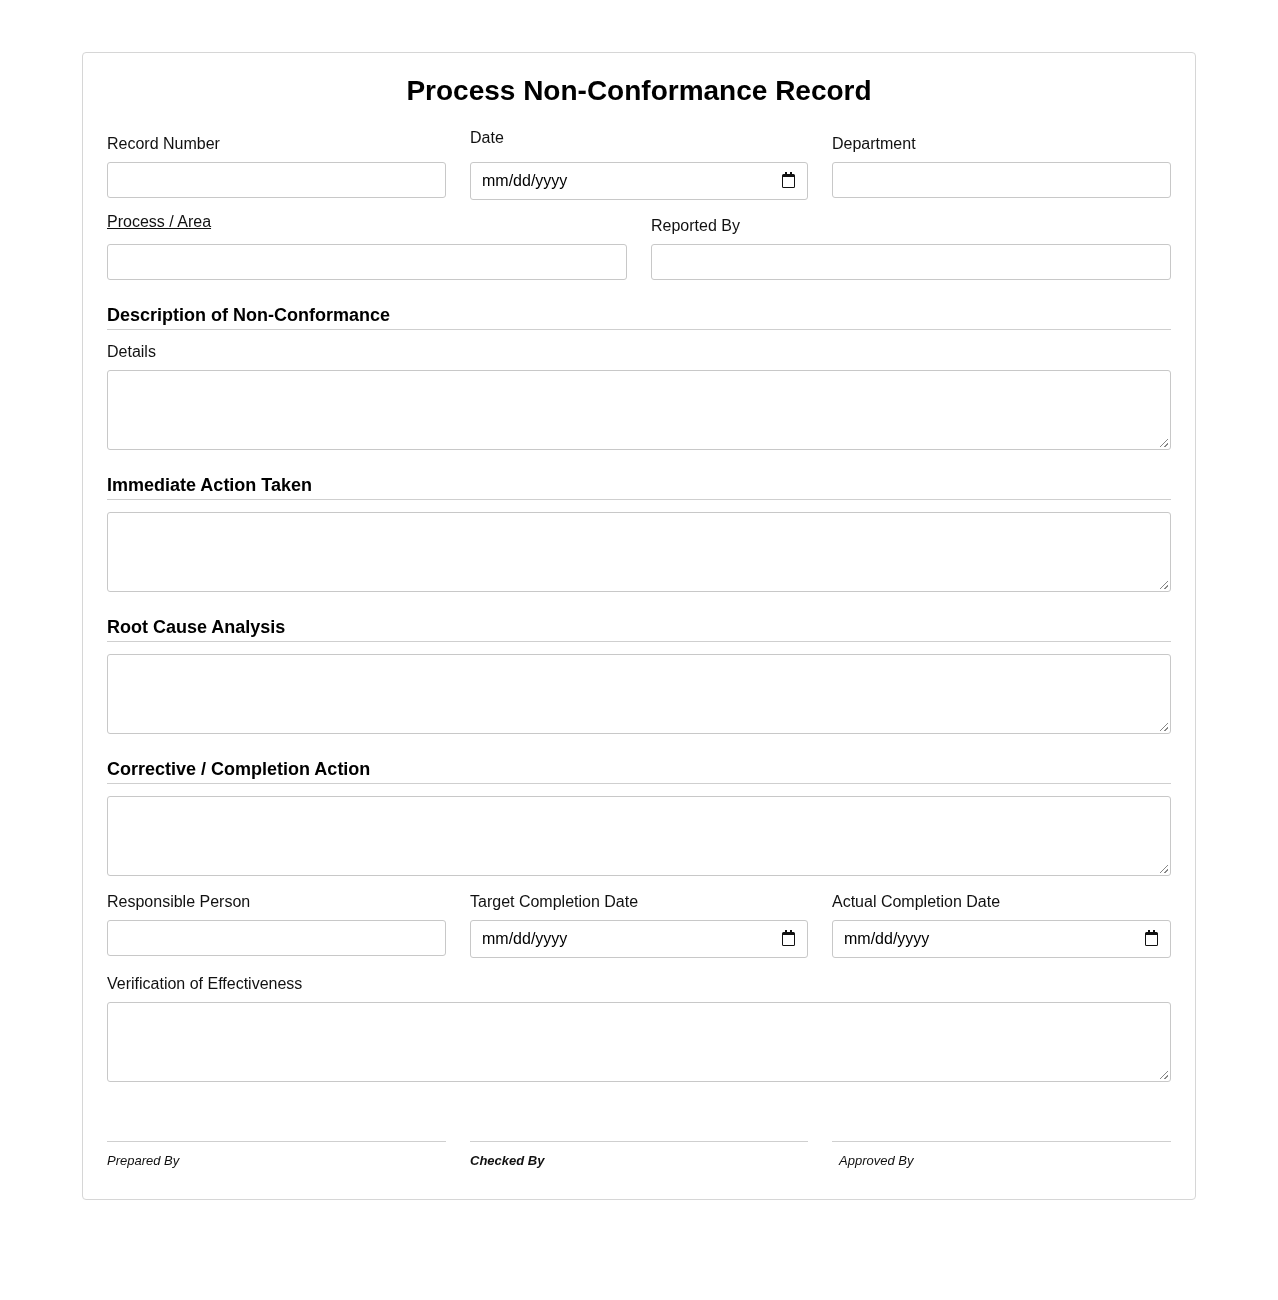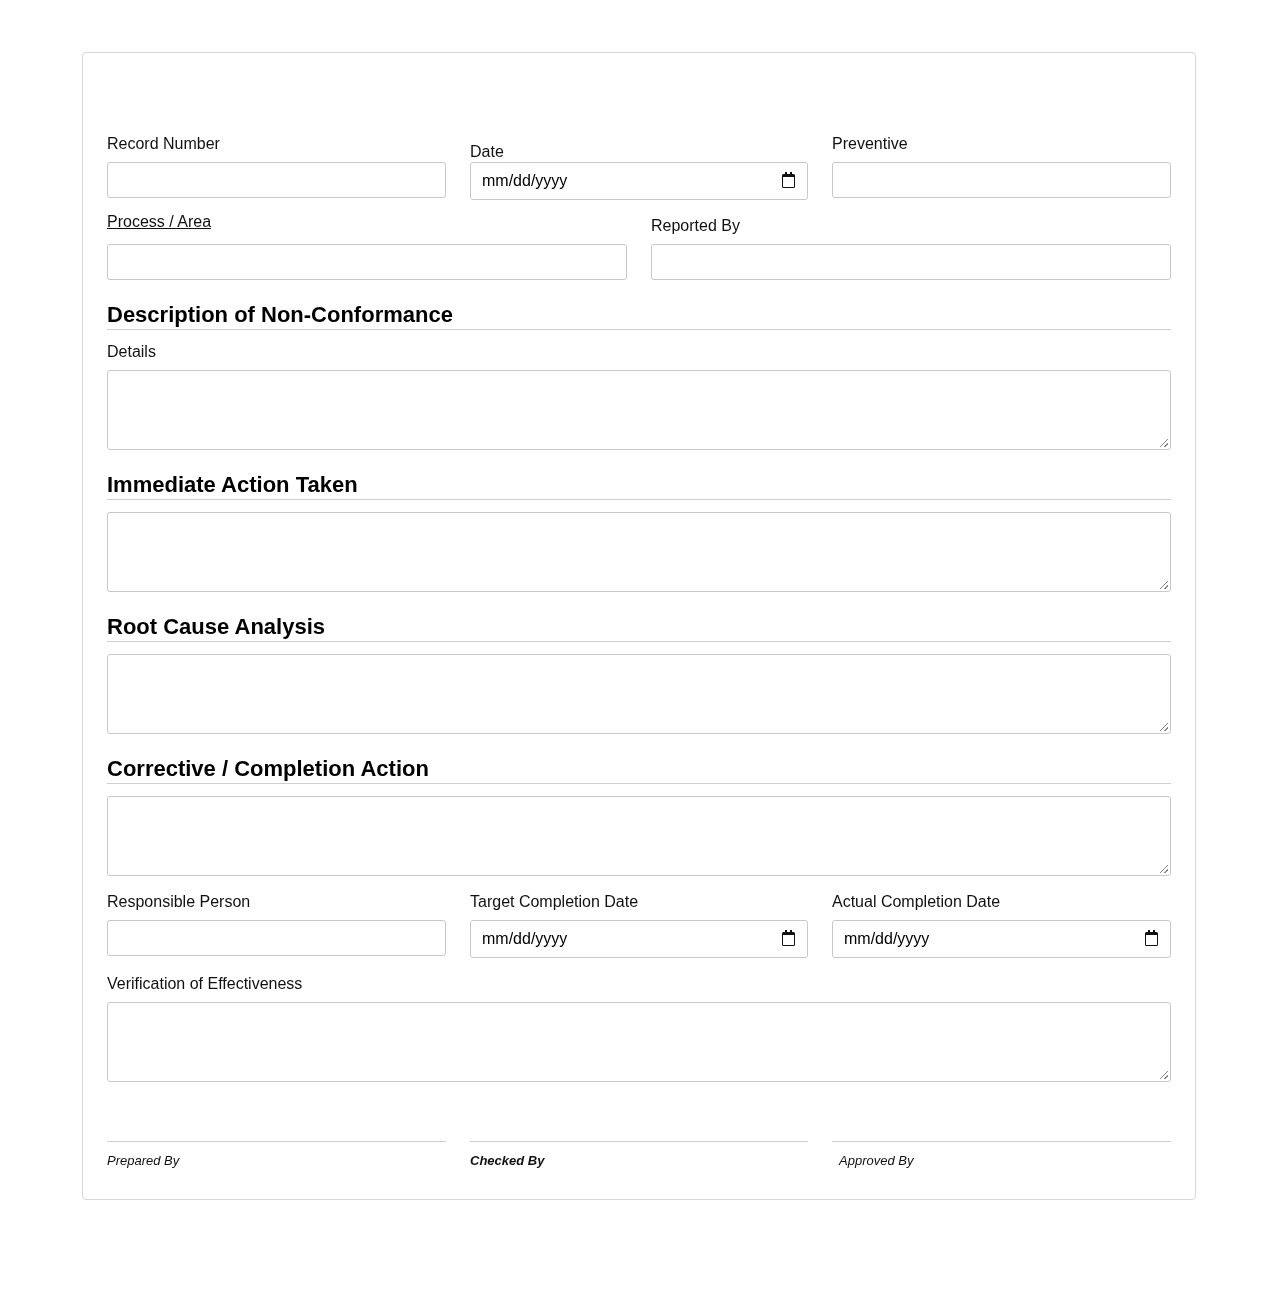--- a/index.html
+++ b/index.html
@@ -76,21 +76,21 @@
   }
   .grip {
     position: absolute;
     right: 2px; bottom: 2px;
     width: 8px; height: 8px;
     background:
       linear-gradient(135deg, transparent 45%, #888 45%, #888 55%, transparent 55%),
       linear-gradient(135deg, transparent 75%, #888 75%, #888 85%, transparent 85%);
   }
   .section-heading {
-    font-size: 22px;
+    font-size: 18px;
     font-weight: bold;
     color: #000;
     line-height: 20px;
   }
   .section-rule {
     height: 1px;
     background: #cfcfcf;
   }
   .sig-line {
     height: 1px;
@@ -99,31 +99,32 @@
   .sig-label {
     font-size: 13px;
     font-style: italic;
     color: #111;
   }
 </style>
 </head>
 <body>
 
 <div class="page">
+  <h1 class="title">Process Non-Conformance Record</h1>
 
   <div class="abs label" style="left:24px; top:82px;">Record Number</div>
   <div class="abs input" style="left:24px; top:109px; width:339px;"></div>
 
-  <div class="abs label" style="left:387px; top:90px;">Date</div>
+  <div class="abs label" style="left:387px; top:76px;">Date</div>
   <div class="abs date-input" style="left:387px; top:109px; width:338px;">
     <span>mm/dd/yyyy</span>
     <span class="cal-icon"></span>
   </div>
 
-  <div class="abs label" style="left:749px; top:82px;">Preventive</div>
+  <div class="abs label" style="left:749px; top:82px;">Department</div>
   <div class="abs input" style="left:749px; top:109px; width:339px;"></div>
 
   <div class="abs label" style="left:24px; top:160px;text-decoration:underline;">Process / Area</div>
   <div class="abs input" style="left:24px; top:191px; width:520px;"></div>
 
   <div class="abs label" style="left:568px; top:164px;">Reported By</div>
   <div class="abs input" style="left:568px; top:191px; width:520px;"></div>
 
   <div class="abs section-heading" style="left:24px; top:252px;">Description of Non-Conformance</div>
   <div class="abs section-rule" style="left:24px; top:276px; width:1064px;"></div>

